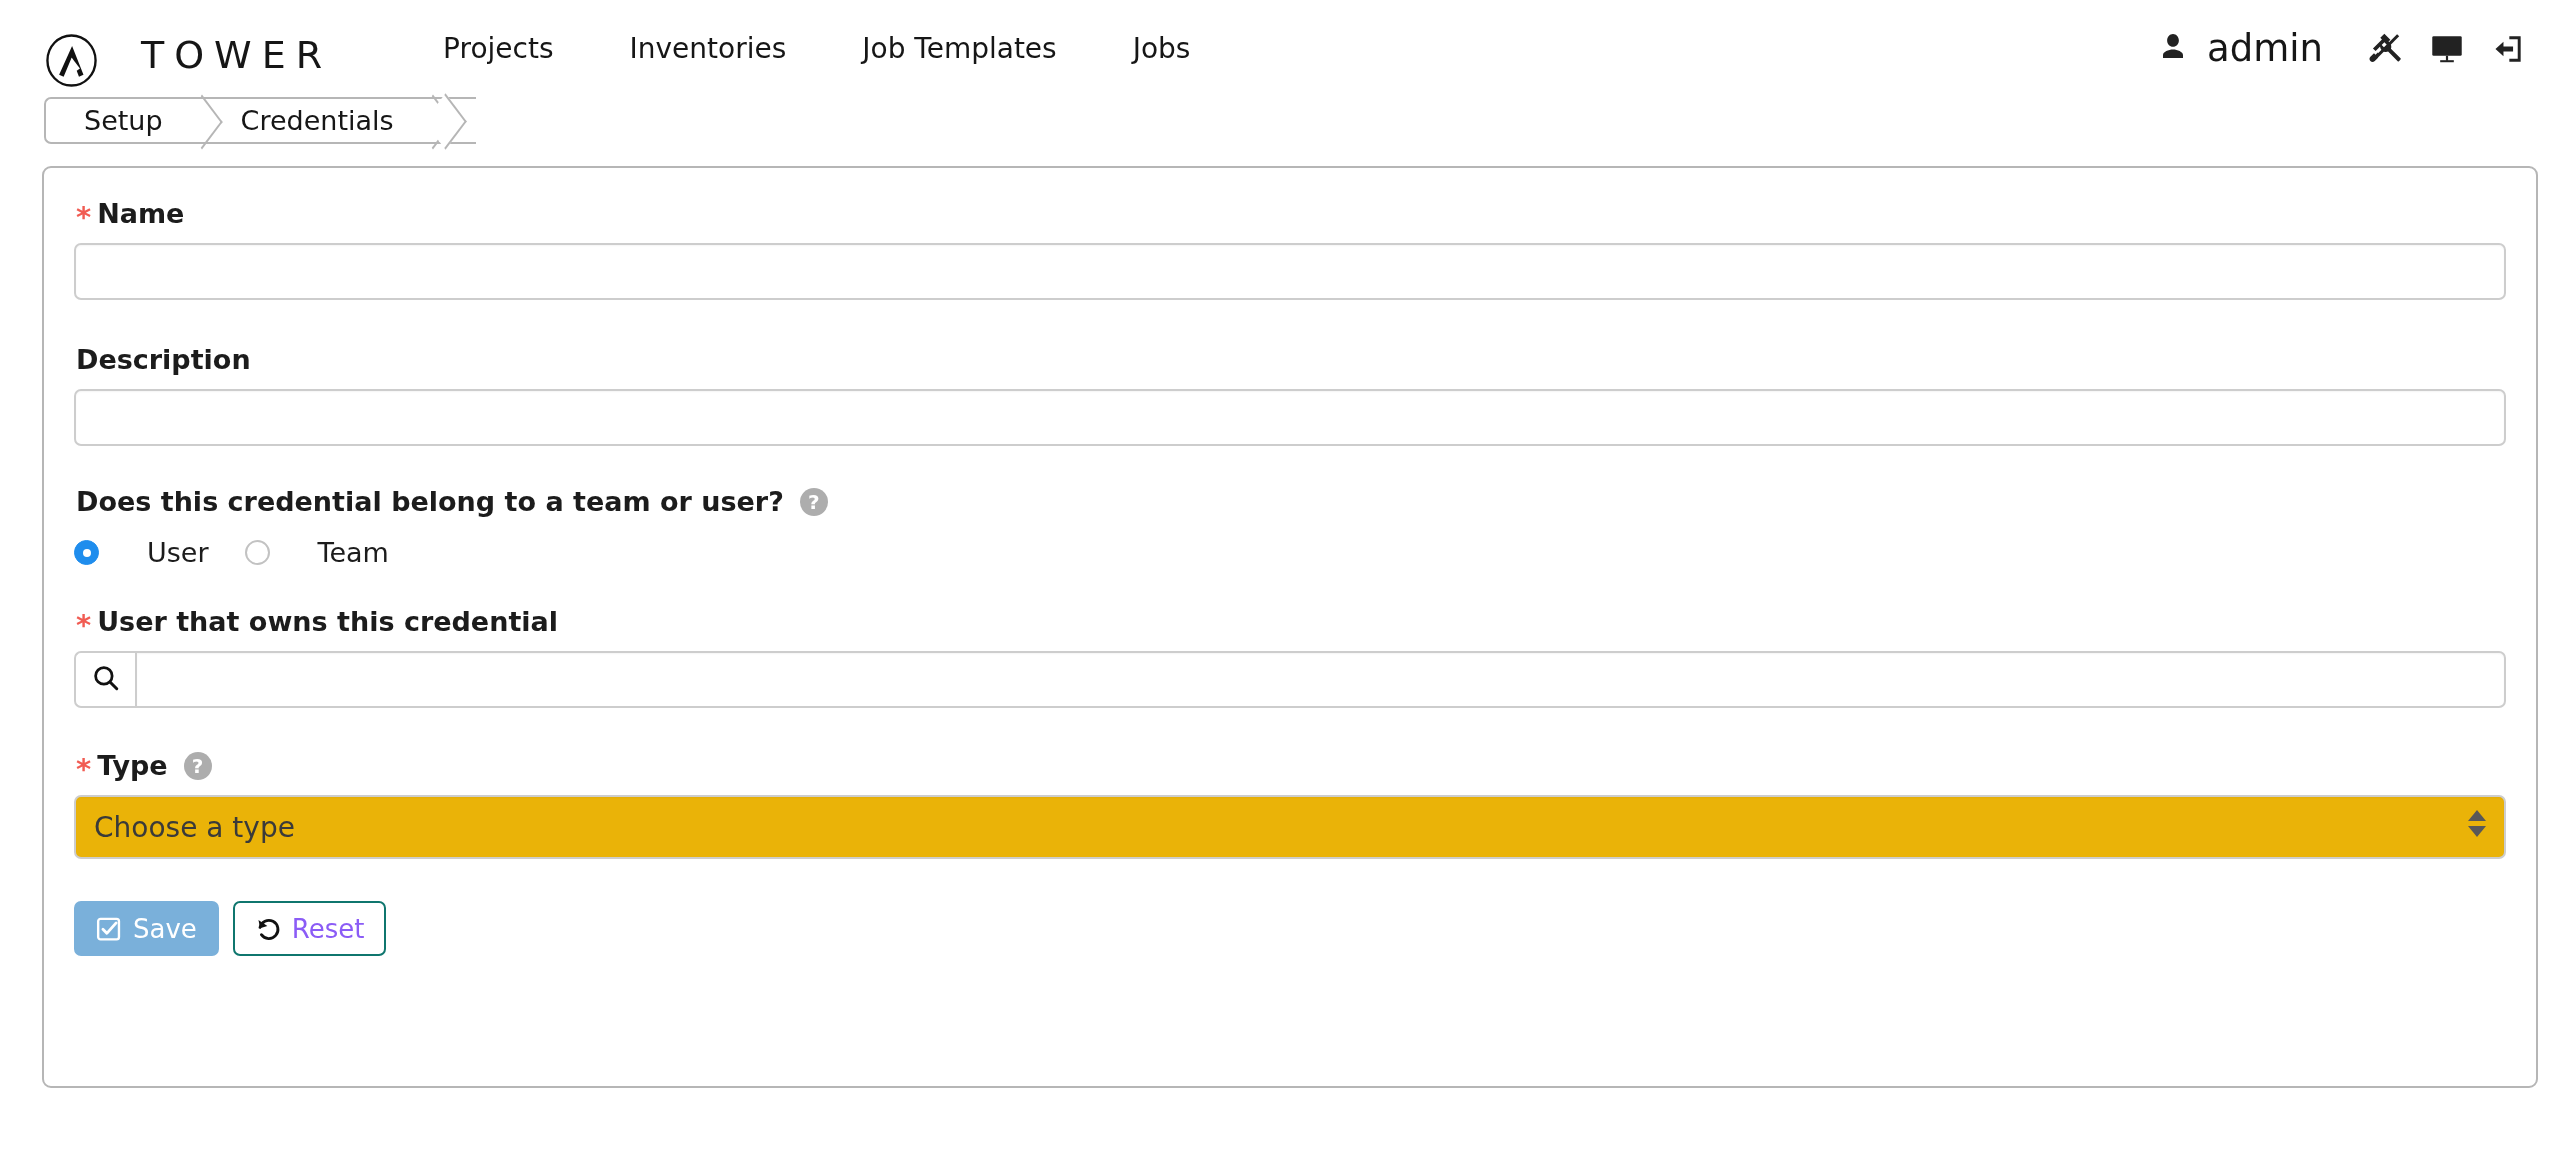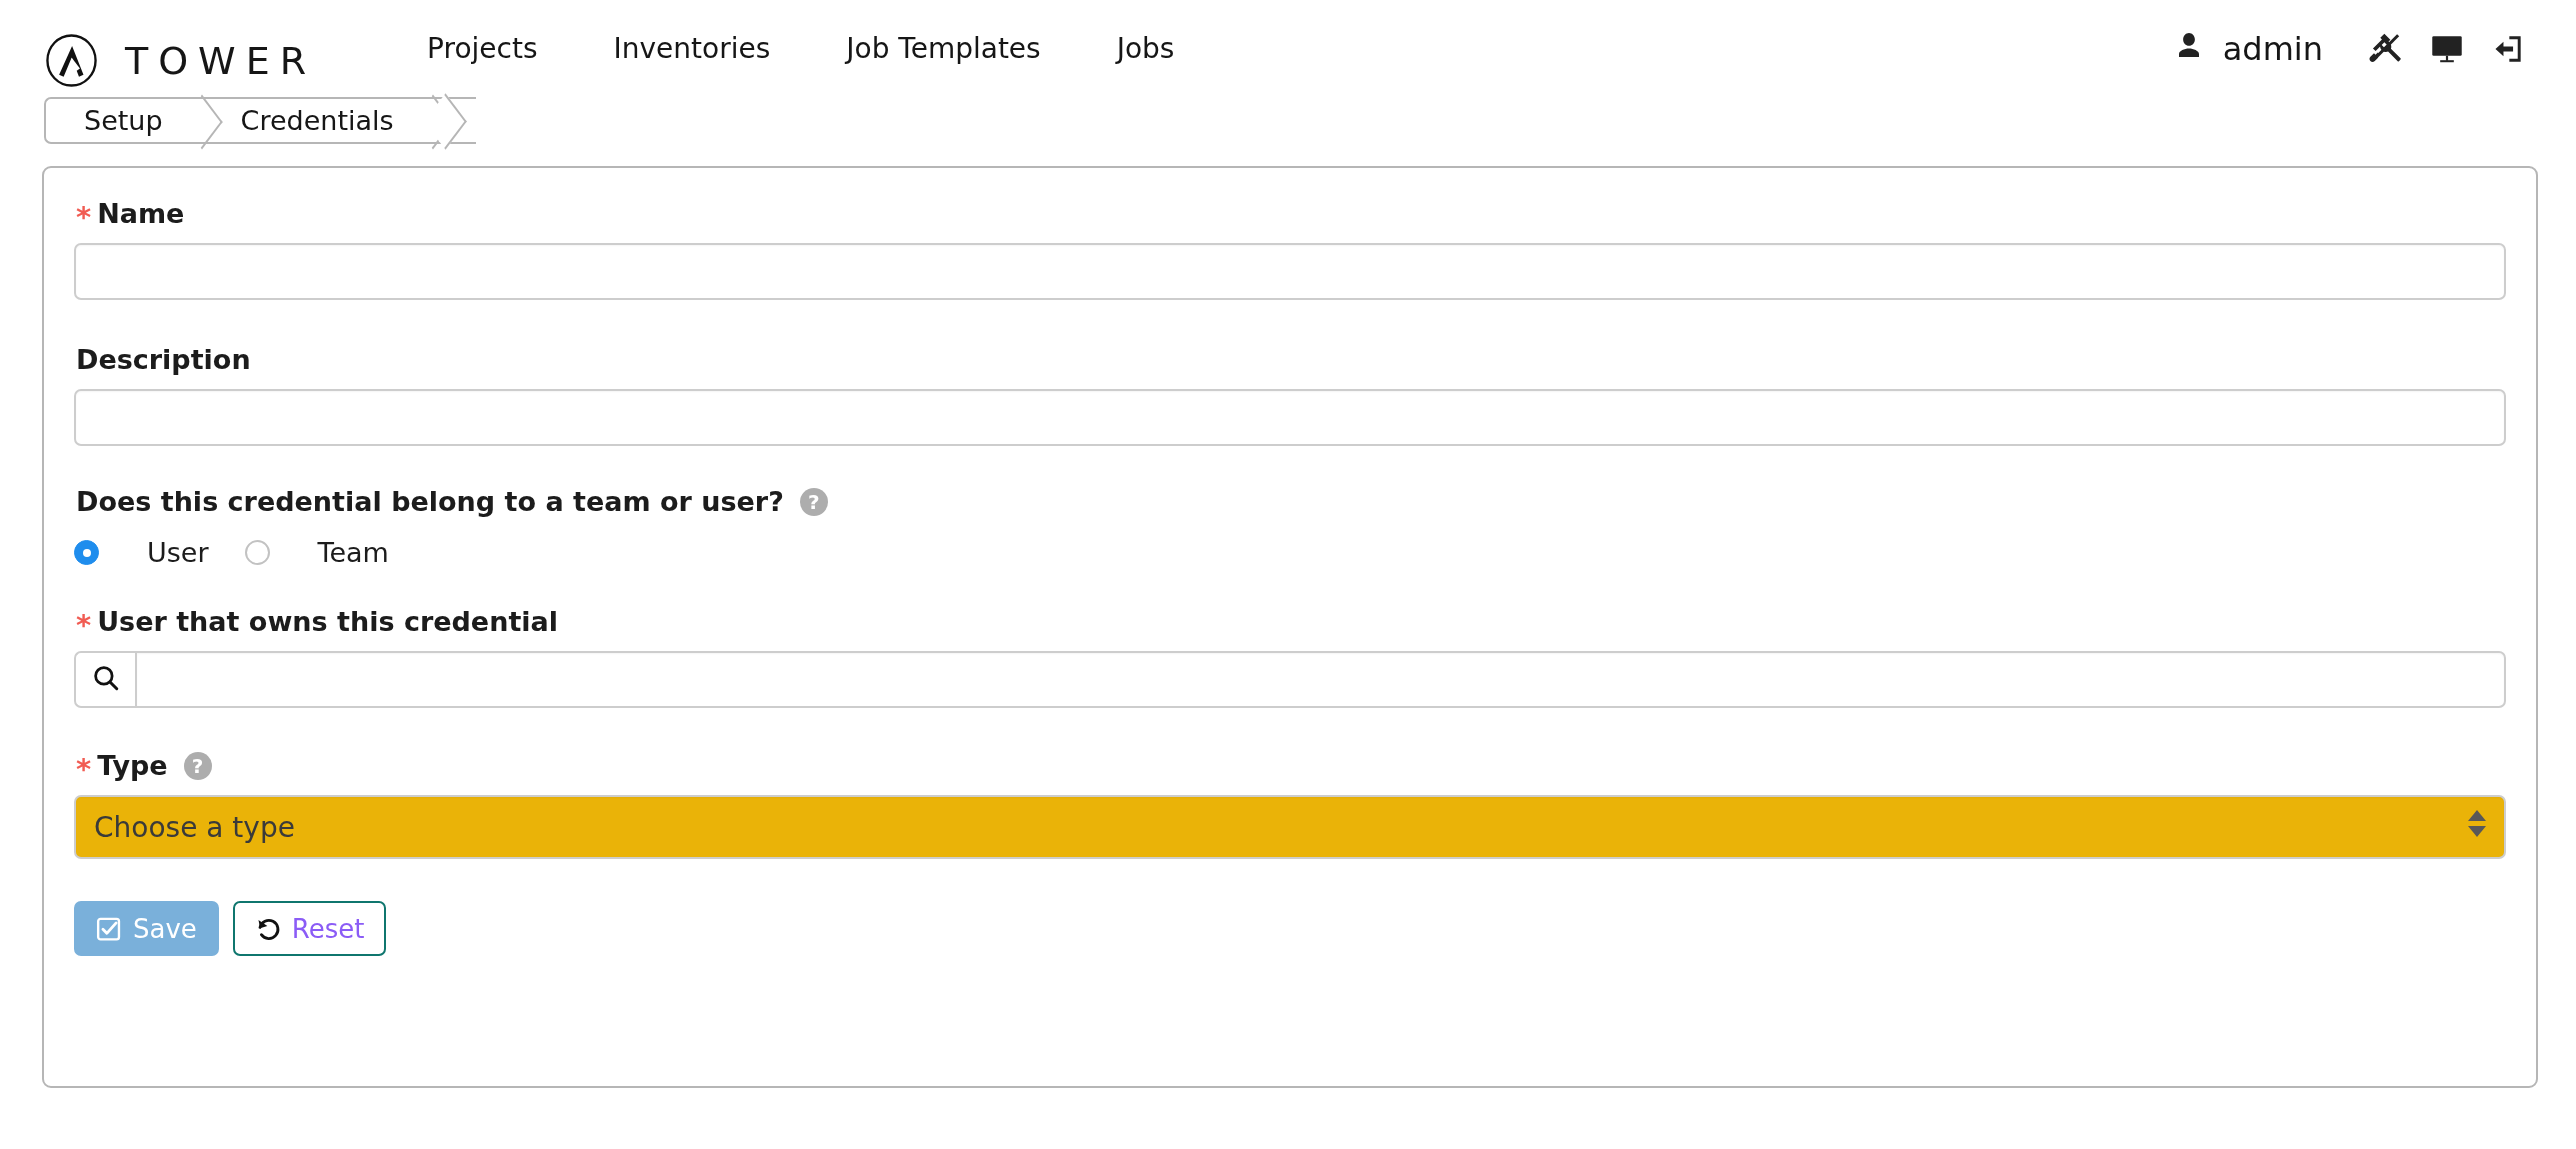--- a/index.html
+++ b/index.html
@@ -13,21 +13,21 @@
   body { overflow: hidden; }
 
   
   .navbar {
     height: 97px;
     display: flex;
     align-items: center;
     padding: 0 38px 0 44px;
     background: #ffffff;
   }
-  .brand { display: flex; align-items: center; gap: 22px; margin-top: 24px; }
+  .brand { display: flex; align-items: flex-start; gap: 38px; margin-top: 24px; }
   .brand-logo { width: 55px; height: 55px; display: block; }
   .brand-text {
     font-size: 38px;
     letter-spacing: 10px;
     color: #161616;
     font-weight: 400;
     padding-left: 4px;
   }
 
   .nav-links {
@@ -46,21 +46,21 @@
   }
 
   .nav-right {
     margin-left: auto;
     display: flex;
     align-items: center;
     gap: 0;
   }
   .nav-user {
     display: flex; align-items: flex-start; gap: 19px;
-    font-size: 32px; color: #161616;
+    font-size: 37px; color: #161616;
     padding-right: 32px; cursor: pointer;
   }
   .nav-icon-btn {
     display: flex; align-items: center; justify-content: center;
     width: 61px; height: 49px;
     cursor: pointer;
   }
   .nav-icon-btn svg { display: block; }
 
   

